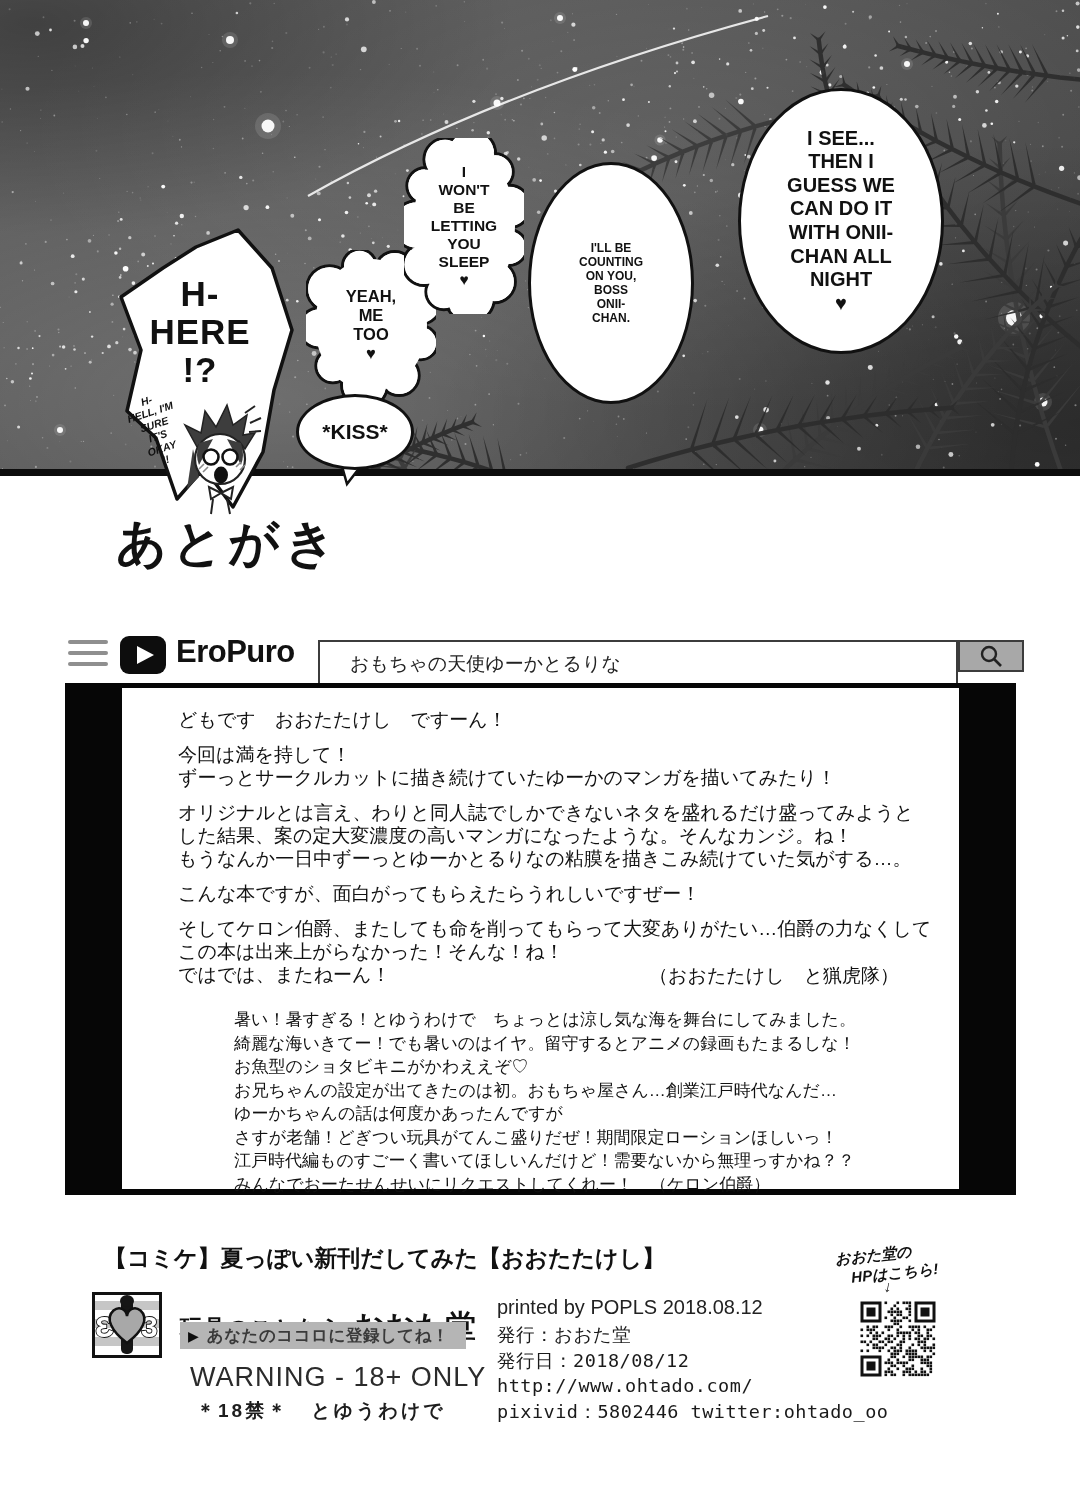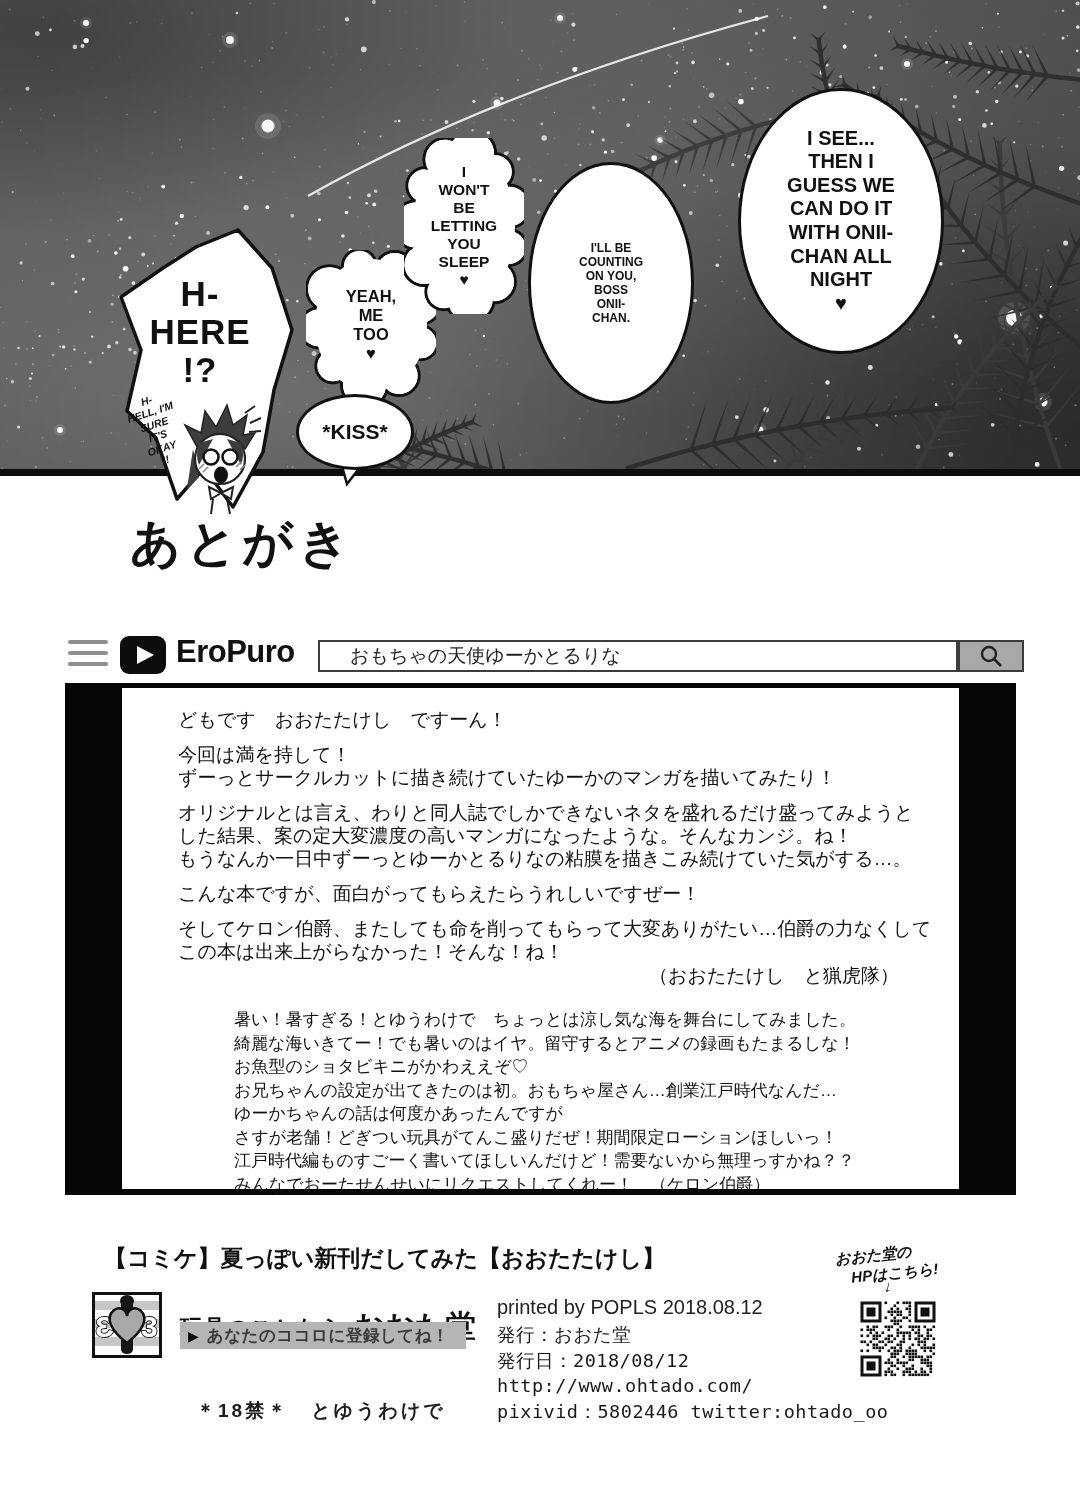--- a/index.html
+++ b/index.html
@@ -24,28 +24,28 @@
   .jag .big{position:absolute;left:0;top:50px;width:100%;text-align:center;
             font-size:35px;font-weight:900;letter-spacing:1px;z-index:2;}
   .jag .big .line{line-height:1.08;}
   .scribble{position:absolute;left:26px;top:168px;width:70px;font-size:10.5px;font-weight:700;
             font-style:italic;transform:rotate(-18deg);z-index:3;text-align:center;}
   .scribble .line{line-height:1.18;white-space:pre;}
   .tail{position:absolute;z-index:2;}
 
   
   .heading{position:absolute;left:116px;top:510px;font-size:50px;font-weight:900;
-           letter-spacing:5px;color:#111;margin-left:14px;}
+           letter-spacing:5px;color:#111;}
 
   
   .hamburger{position:absolute;left:68px;top:640px;width:40px;height:26px;cursor:pointer;}
   .hamburger span{display:block;height:4px;background:#8f8f8f;border-radius:2px;margin-bottom:7px;}
   .playlogo{position:absolute;left:119px;top:635px;}
   .brand{position:absolute;left:176px;top:634px;font-size:31px;font-weight:800;letter-spacing:-0.5px;}
-  .searchbox{position:absolute;left:318px;top:640px;width:640px;height:32px;box-sizing:border-box;
+  .searchbox{position:absolute;left:318px;top:640px;width:640px;height:48px;box-sizing:border-box;
              border:2px solid #3c3c3c;background:#fff;font-size:19px;color:#222;
              padding:0 8px 0 30px;font-family:"Liberation Sans",sans-serif;}
   .searchbtn{position:absolute;left:958px;top:640px;width:66px;height:32px;box-sizing:border-box;
              background:#a8a8a8;border:2px solid #3c3c3c;display:flex;align-items:center;
              justify-content:center;cursor:pointer;}
 
   
   .player{position:absolute;left:65px;top:683px;width:951px;height:512px;background:#060606;}
   .player .screen{position:absolute;left:57px;top:5px;width:837px;height:501px;background:#fff;}
   .player-text{position:absolute;left:178px;top:708px;width:770px;font-size:19px;z-index:2;}
@@ -1704,20 +1704,21 @@
       <div class="line">ずーっとサークルカットに描き続けていたゆーかのマンガを描いてみたり！</div>
       <div class="line blank">&nbsp;</div>
       <div class="line">オリジナルとは言え、わりと同人誌でしかできないネタを盛れるだけ盛ってみようと</div>
       <div class="line">した結果、案の定大変濃度の高いマンガになったような。そんなカンジ。ね！</div>
       <div class="line">もうなんか一日中ずーっとゆーかとるりなの粘膜を描きこみ続けていた気がする…。</div>
       <div class="line blank">&nbsp;</div>
       <div class="line">こんな本ですが、面白がってもらえたらうれしいですぜー！</div>
       <div class="line blank">&nbsp;</div>
       <div class="line">そしてケロン伯爵、またしても命を削ってもらって大変ありがたい…伯爵の力なくして</div>
       <div class="line">この本は出来上がらなかった！そんな！ね！</div>
+      <div class="line">ではでは、またねーん！</div>
     </div>
   <div class="credit">（おおたたけし　と猟虎隊）</div>
   <div class="small-text">
       <div class="line">暑い！暑すぎる！とゆうわけで　ちょっとは涼し気な海を舞台にしてみました。</div>
       <div class="line">綺麗な海いきてー！でも暑いのはイヤ。留守するとアニメの録画もたまるしな！</div>
       <div class="line">お魚型のショタビキニがかわええぞ♡</div>
       <div class="line">お兄ちゃんの設定が出てきたのは初。おもちゃ屋さん…創業江戸時代なんだ…</div>
       <div class="line">ゆーかちゃんの話は何度かあったんですが</div>
       <div class="line">さすが老舗！どぎつい玩具がてんこ盛りだぜ！期間限定ローションほしいっ！</div>
       <div class="line">江戸時代編ものすごーく書いてほしいんだけど！需要ないから無理っすかね？？</div>
@@ -1969,20 +1970,21 @@
   <div class="shopline">
     <span class="shop-prefix">玩具のことなら</span><span class="shop-name">おおた堂</span>
   </div>
   <div class="printedby">printed by  POPLS  2018.08.12</div>
 
   <div class="subscribe">
     <span class="tri">▶</span>
     <span class="stxt">あなたのココロに登録してね！</span>
   </div>
 
+  <div class="warning">WARNING - 18+ ONLY</div>
   <div class="warningjp">＊18禁＊　とゆうわけで</div>
 
   <div class="pub">
       <div class="line">発行：おおた堂</div>
       <div class="line">発行日：2018/08/12</div>
       <div class="line">http://www.ohtado.com/</div>
       <div class="line">pixivid：5802446 twitter:ohtado_oo</div>
     </div>
 
 </div>

